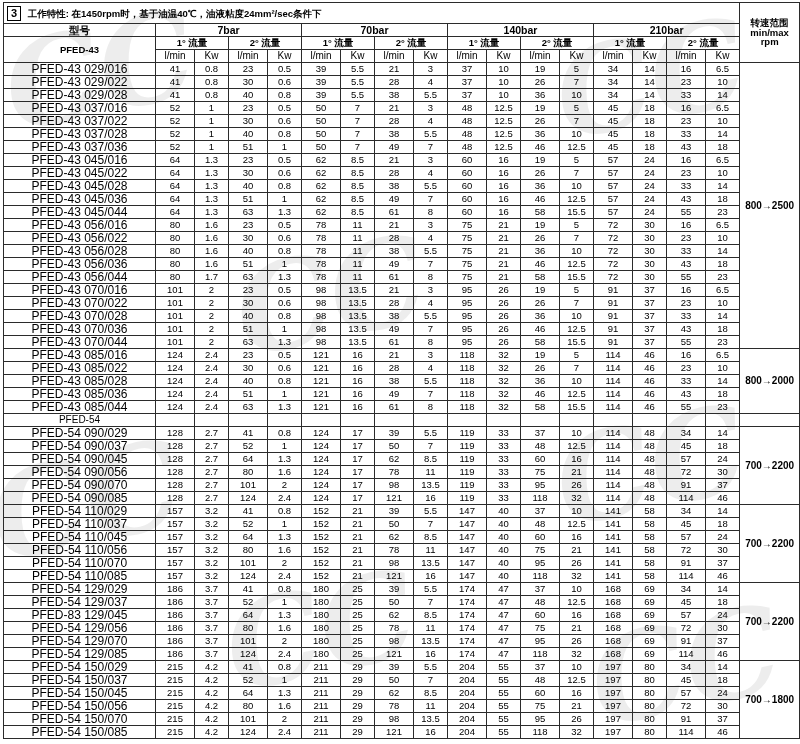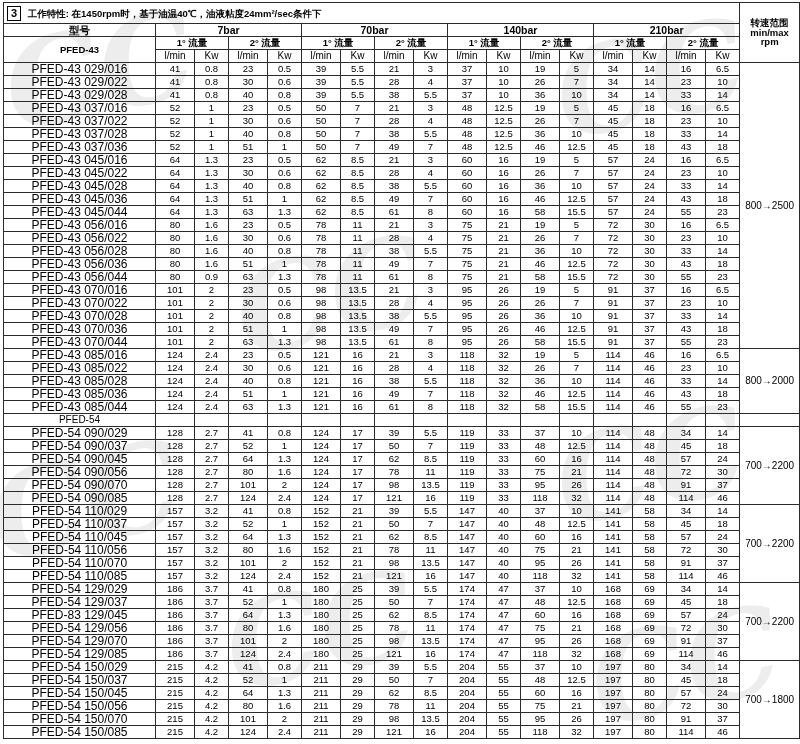--- a/index.html
+++ b/index.html
@@ -65,21 +65,21 @@
     font-size: 11px;
     line-height: 1;
   }
   .speed-head { font-size: 9.5px; font-weight: bold; line-height: 1.3; }
   .h2 td { font-weight: bold; font-size: 10.5px; }
   .h3 td { font-weight: bold; font-size: 9.5px; }
   .h4 td { font-size: 10px; }
   td.model { font-size: 12px; }
   td.section-model { font-size: 10px; }
   td.num { font-size: 9.5px; }
-  td.speed { font-size: 10px; }
+  td.speed { font-size: 10px; font-weight: bold; }
 </style>
 </head>
 <body>
 
 <div class="watermark-layer">
   <span class="wm w1">CC</span>
   <span class="wm w2">CC</span>
   <span class="wm w3">CC</span>
   <span class="wm w4">CC</span>
   <span class="wm w5">CC</span>
@@ -459,21 +459,21 @@
         <td class="num">46</td>
         <td class="num">12.5</td>
         <td class="num">72</td>
         <td class="num">30</td>
         <td class="num">43</td>
         <td class="num">18</td>
       </tr>
       <tr>
         <td class="model">PFED-43 056/044</td>
         <td class="num">80</td>
-        <td class="num">0.9</td>
+        <td class="num">1.7</td>
         <td class="num">63</td>
         <td class="num">1.3</td>
         <td class="num">78</td>
         <td class="num">11</td>
         <td class="num">61</td>
         <td class="num">8</td>
         <td class="num">75</td>
         <td class="num">21</td>
         <td class="num">58</td>
         <td class="num">15.5</td>

